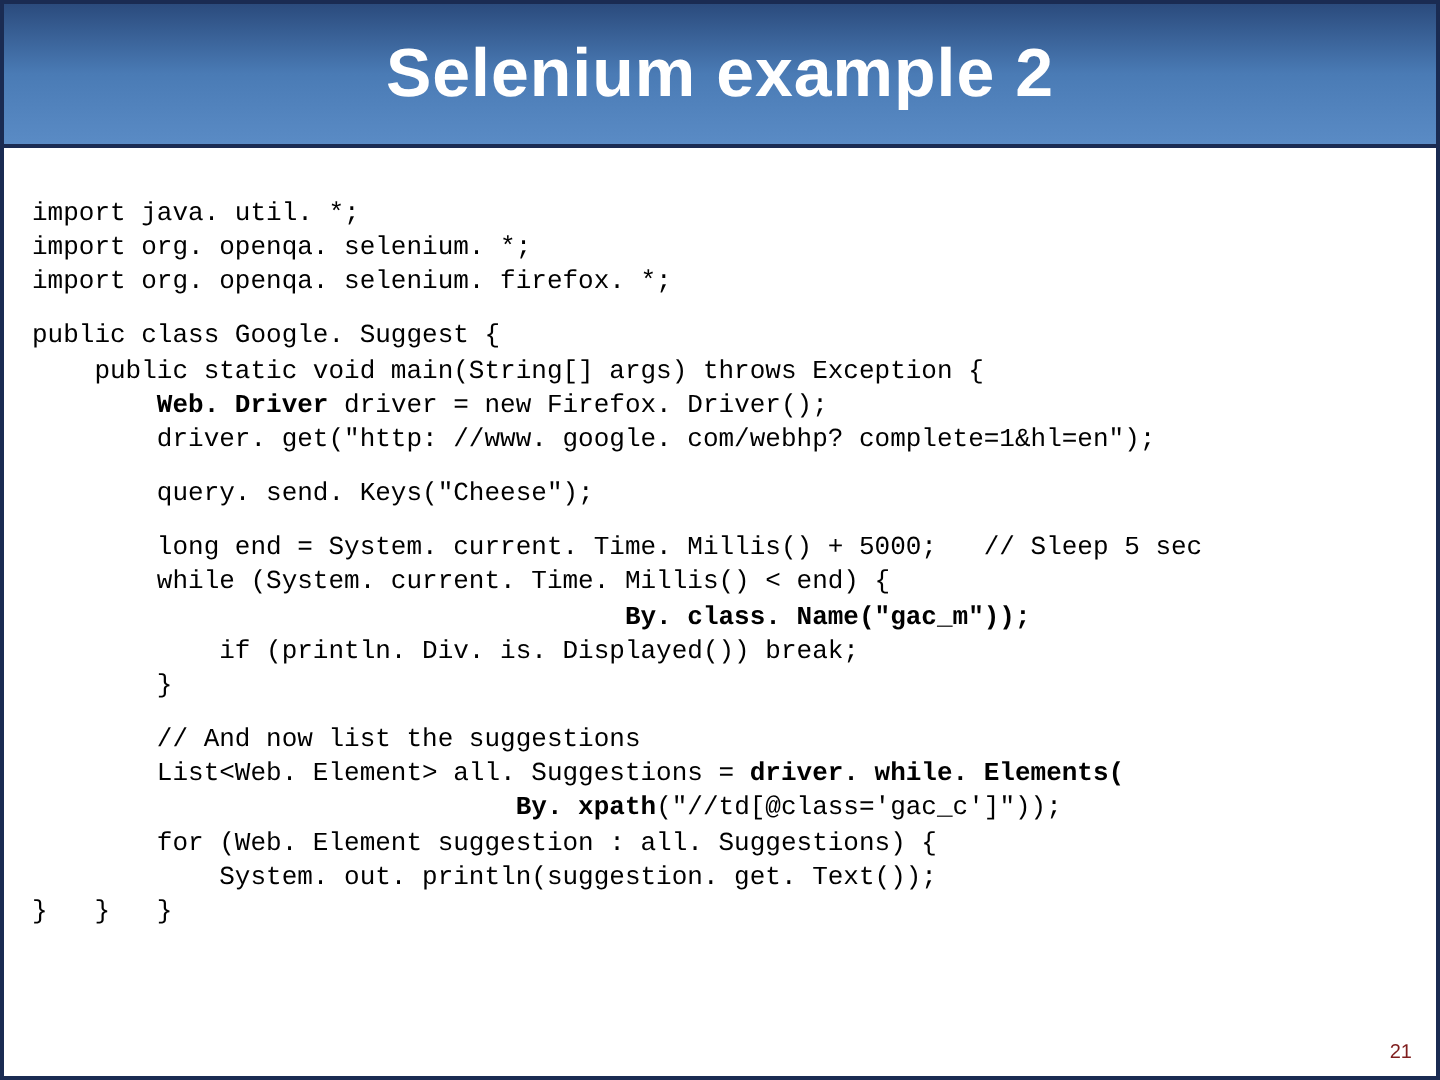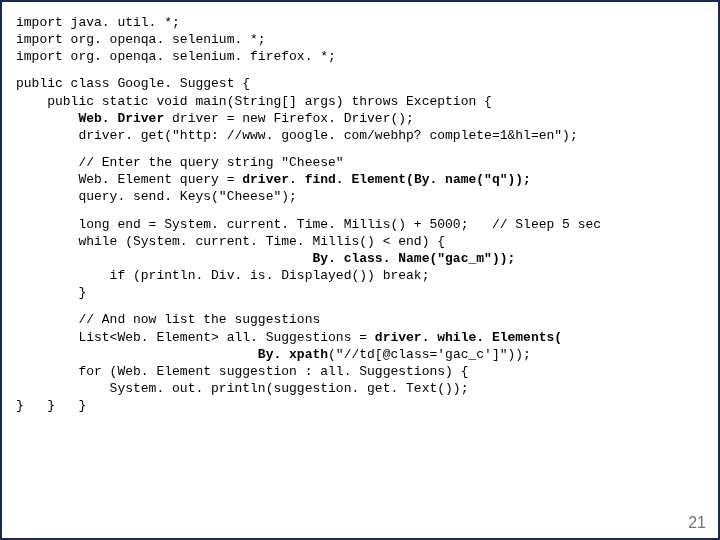--- a/index.html
+++ b/index.html
@@ -6,55 +6,56 @@
   html, body { width: 720px; height: 540px; overflow: hidden; background: #fff; font-family: Verdana, Arial, sans-serif; }
   .slide { width: 720px; height: 540px; border: 2px solid #1a2b52; position: relative; background: #fff; }
   .title-bar {
     width: 100%; height: 72px;
     background: linear-gradient(to bottom, #2b4b7d 0%, #4a7bb5 50%, #5a8bc5 100%);
     border-bottom: 2px solid #1a2b52;
     display: flex; align-items: center; justify-content: center;
   }
   .title-bar h1 { color: #fff; font-size: 34px; font-weight: bold; letter-spacing: 0.5px; }
   .code-area {
-    padding: 12px 12px 8px 14px;
+    padding: 24px 12px 8px 14px;
     font-family: "Courier New", Courier, monospace;
     font-size: 13px;
     line-height: 1.32;
     color: #000;
   }
   .code-area pre { font-family: inherit; white-space: pre; }
   .code-area .block { margin-bottom: 10px; }
   .code-area strong { font-weight: bold; }
   .page-num {
     position: absolute; bottom: 6px; right: 12px;
-    font-size: 16px; color: #737373;
+    font-size: 10px; color: #7f1d1d;
   }
 </style>
 </head>
 <body>
 
 <div class="slide">
+  <div class="title-bar">
+    <h1>Selenium example 2</h1>
+  </div>
 
   <div class="code-area">
 
     <pre class="block">import java. util. *;
 import org. openqa. selenium. *;
 import org. openqa. selenium. firefox. *;</pre>
 
     <div class="block">
 <pre>public class Google. Suggest {
     public static void main(String[] args) throws Exception {</pre>
 <pre><strong>        Web. Driver</strong><span> driver = new Firefox. Driver();
         driver. get("http: //www. google. com/webhp? complete=1&amp;hl=en");</span></pre>
     </div>
 
     <div class="block">
-<pre><span>        // Enter the query string "Cheese"
-        Web. Element query = </span><strong>driver. find. Element(By. name("q"));</strong></pre>
 <pre>        query. send. Keys("Cheese");</pre>
     </div>
 
     <div class="block">
 <pre>        long end = System. current. Time. Millis() + 5000;   // Sleep 5 sec
         while (System. current. Time. Millis() &lt; end) {</pre>
 <pre><strong>                                      By. class. Name("gac_m"));</strong></pre>
 <pre>            if (println. Div. is. Displayed()) break;
         }</pre>
     </div>

